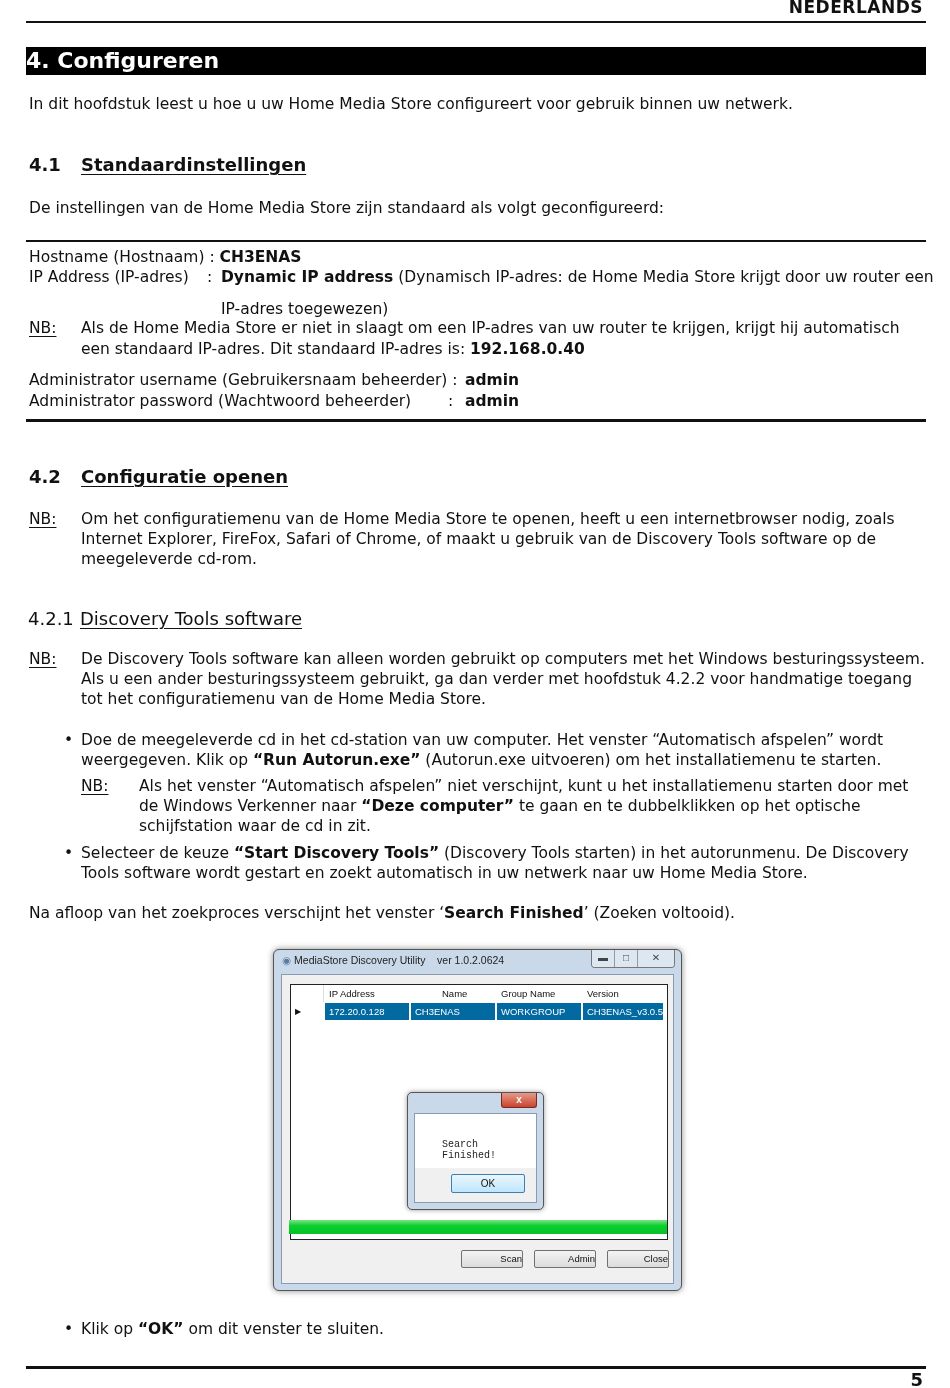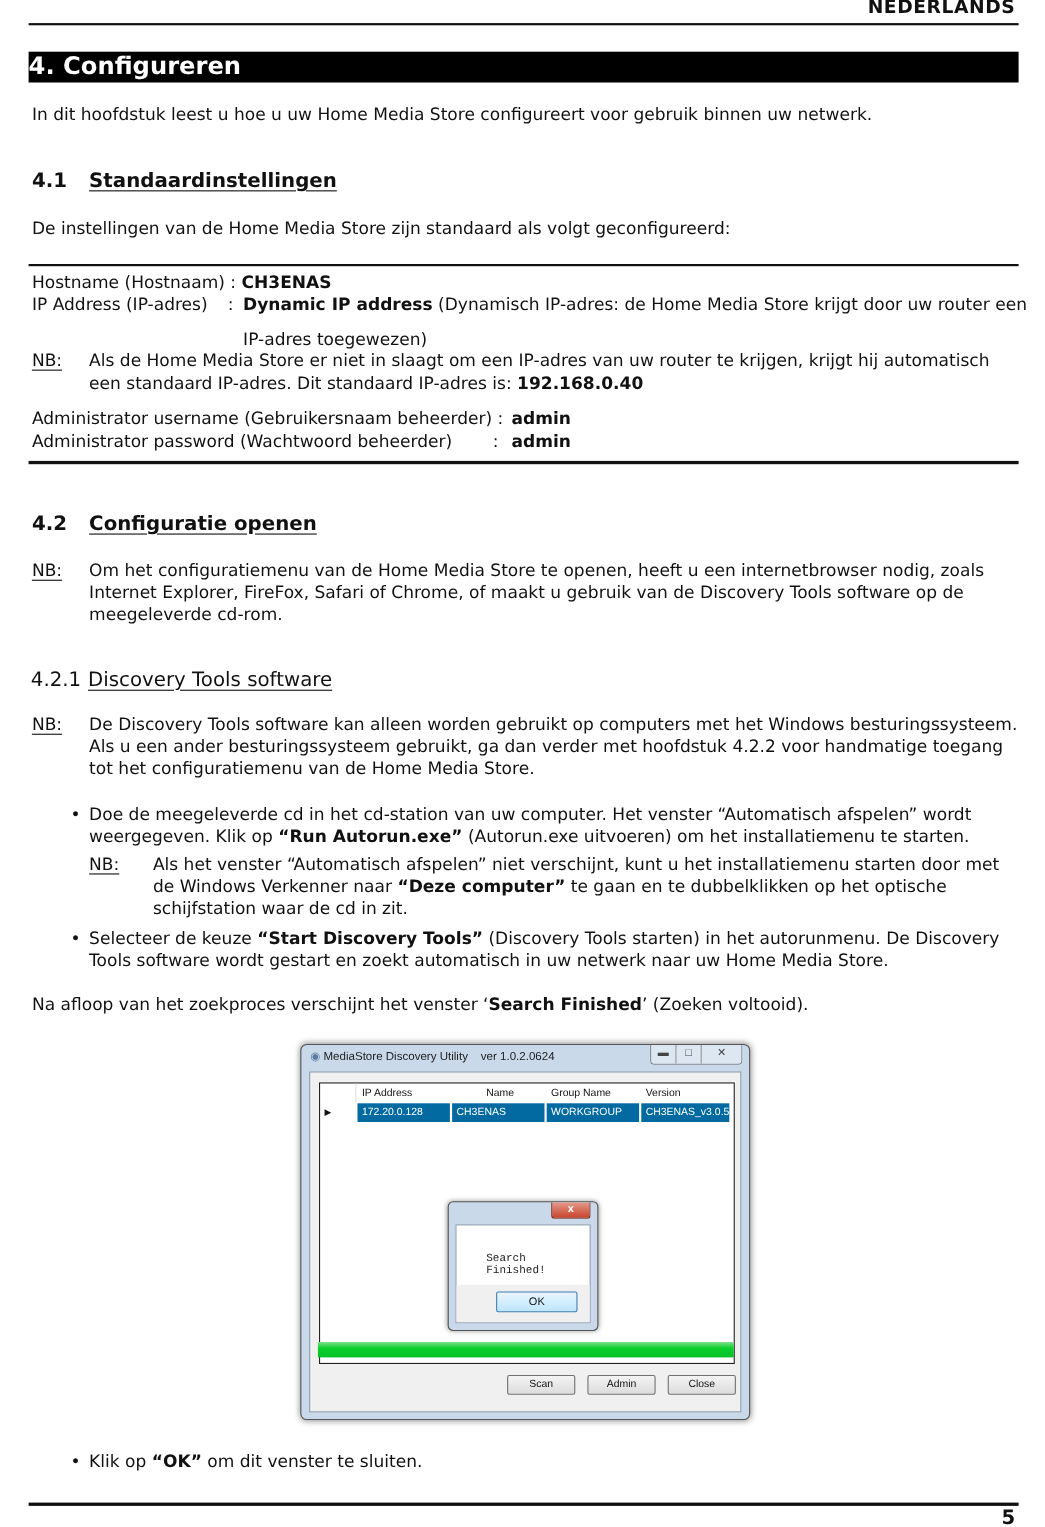--- a/index.html
+++ b/index.html
@@ -31,21 +31,21 @@
   .win-ctrls span:first-child { border-left:none; }
   .win-body { left:7px; top:24px; width:391px; height:308px; background:#f0f0f0; border:1px solid #8a9bb0; }
   .grid { left:8px; top:9px; width:376px; height:254px; background:#fff; border:1px solid #222; }
   .grid-hdr { left:0; top:0; width:376px; height:17px; font-family:"Liberation Sans",sans-serif; font-size:9.5px; }
   .grid-hdr span, .grid-row span { position:absolute; top:0; line-height:17px; padding-left:4px; }
   .grid-row { left:0; top:18px; width:376px; height:17px; font-family:"Liberation Sans",sans-serif; font-size:9.5px; }
   .grid-row .cell { background:#0369a1; color:#fff; height:17px; }
   .prog { left:7px; top:245px; width:378px; height:14px; background:linear-gradient(#7fe08a,#0ad02d 40%,#08c028); }
   .wbtn { top:275px; width:60px; height:16px; border:1px solid #707070; border-radius:2px;
           background:linear-gradient(#f4f4f4,#dcdcdc); font-family:"Liberation Sans",sans-serif; font-size:9.5px;
-          text-align:center; line-height:16px; color:#111; }
+          text-align:right; line-height:16px; color:#111; }
   .dlg { left:125px; top:117px; width:135px; height:116px; background:#c9d9ea; border:1px solid #555;
          border-radius:5px; box-shadow:0 0 5px rgba(0,0,0,0.4); }
   .dlg-x { right:6px; top:0; width:34px; height:14px; background:linear-gradient(#e59a8a,#c8442e);
            border:1px solid #7a2a1c; border-top:none; border-radius:0 0 3px 3px; color:#fff; font-size:10px;
            text-align:center; line-height:14px; font-weight:bold; font-family:"Liberation Sans",sans-serif; }
   .dlg-body { left:6px; top:20px; width:121px; height:88px; background:#fff; border:1px solid #8a9bb0; }
   .dlg-msg { left:9px; top:25px; font-family:Liberation Mono, monospace; font-size:10px; color:#222;margin-left:18px; }
   .dlg-foot { left:0; top:54px; width:121px; height:34px; background:#f0f0f0; }
   .dlg-ok { left:36px; top:6px; width:72px; height:17px; border:1px solid #3c7fb1; border-radius:2px;
             background:linear-gradient(#eaf6fd,#bee6fd); font-family:"Liberation Sans",sans-serif; font-size:10px;

